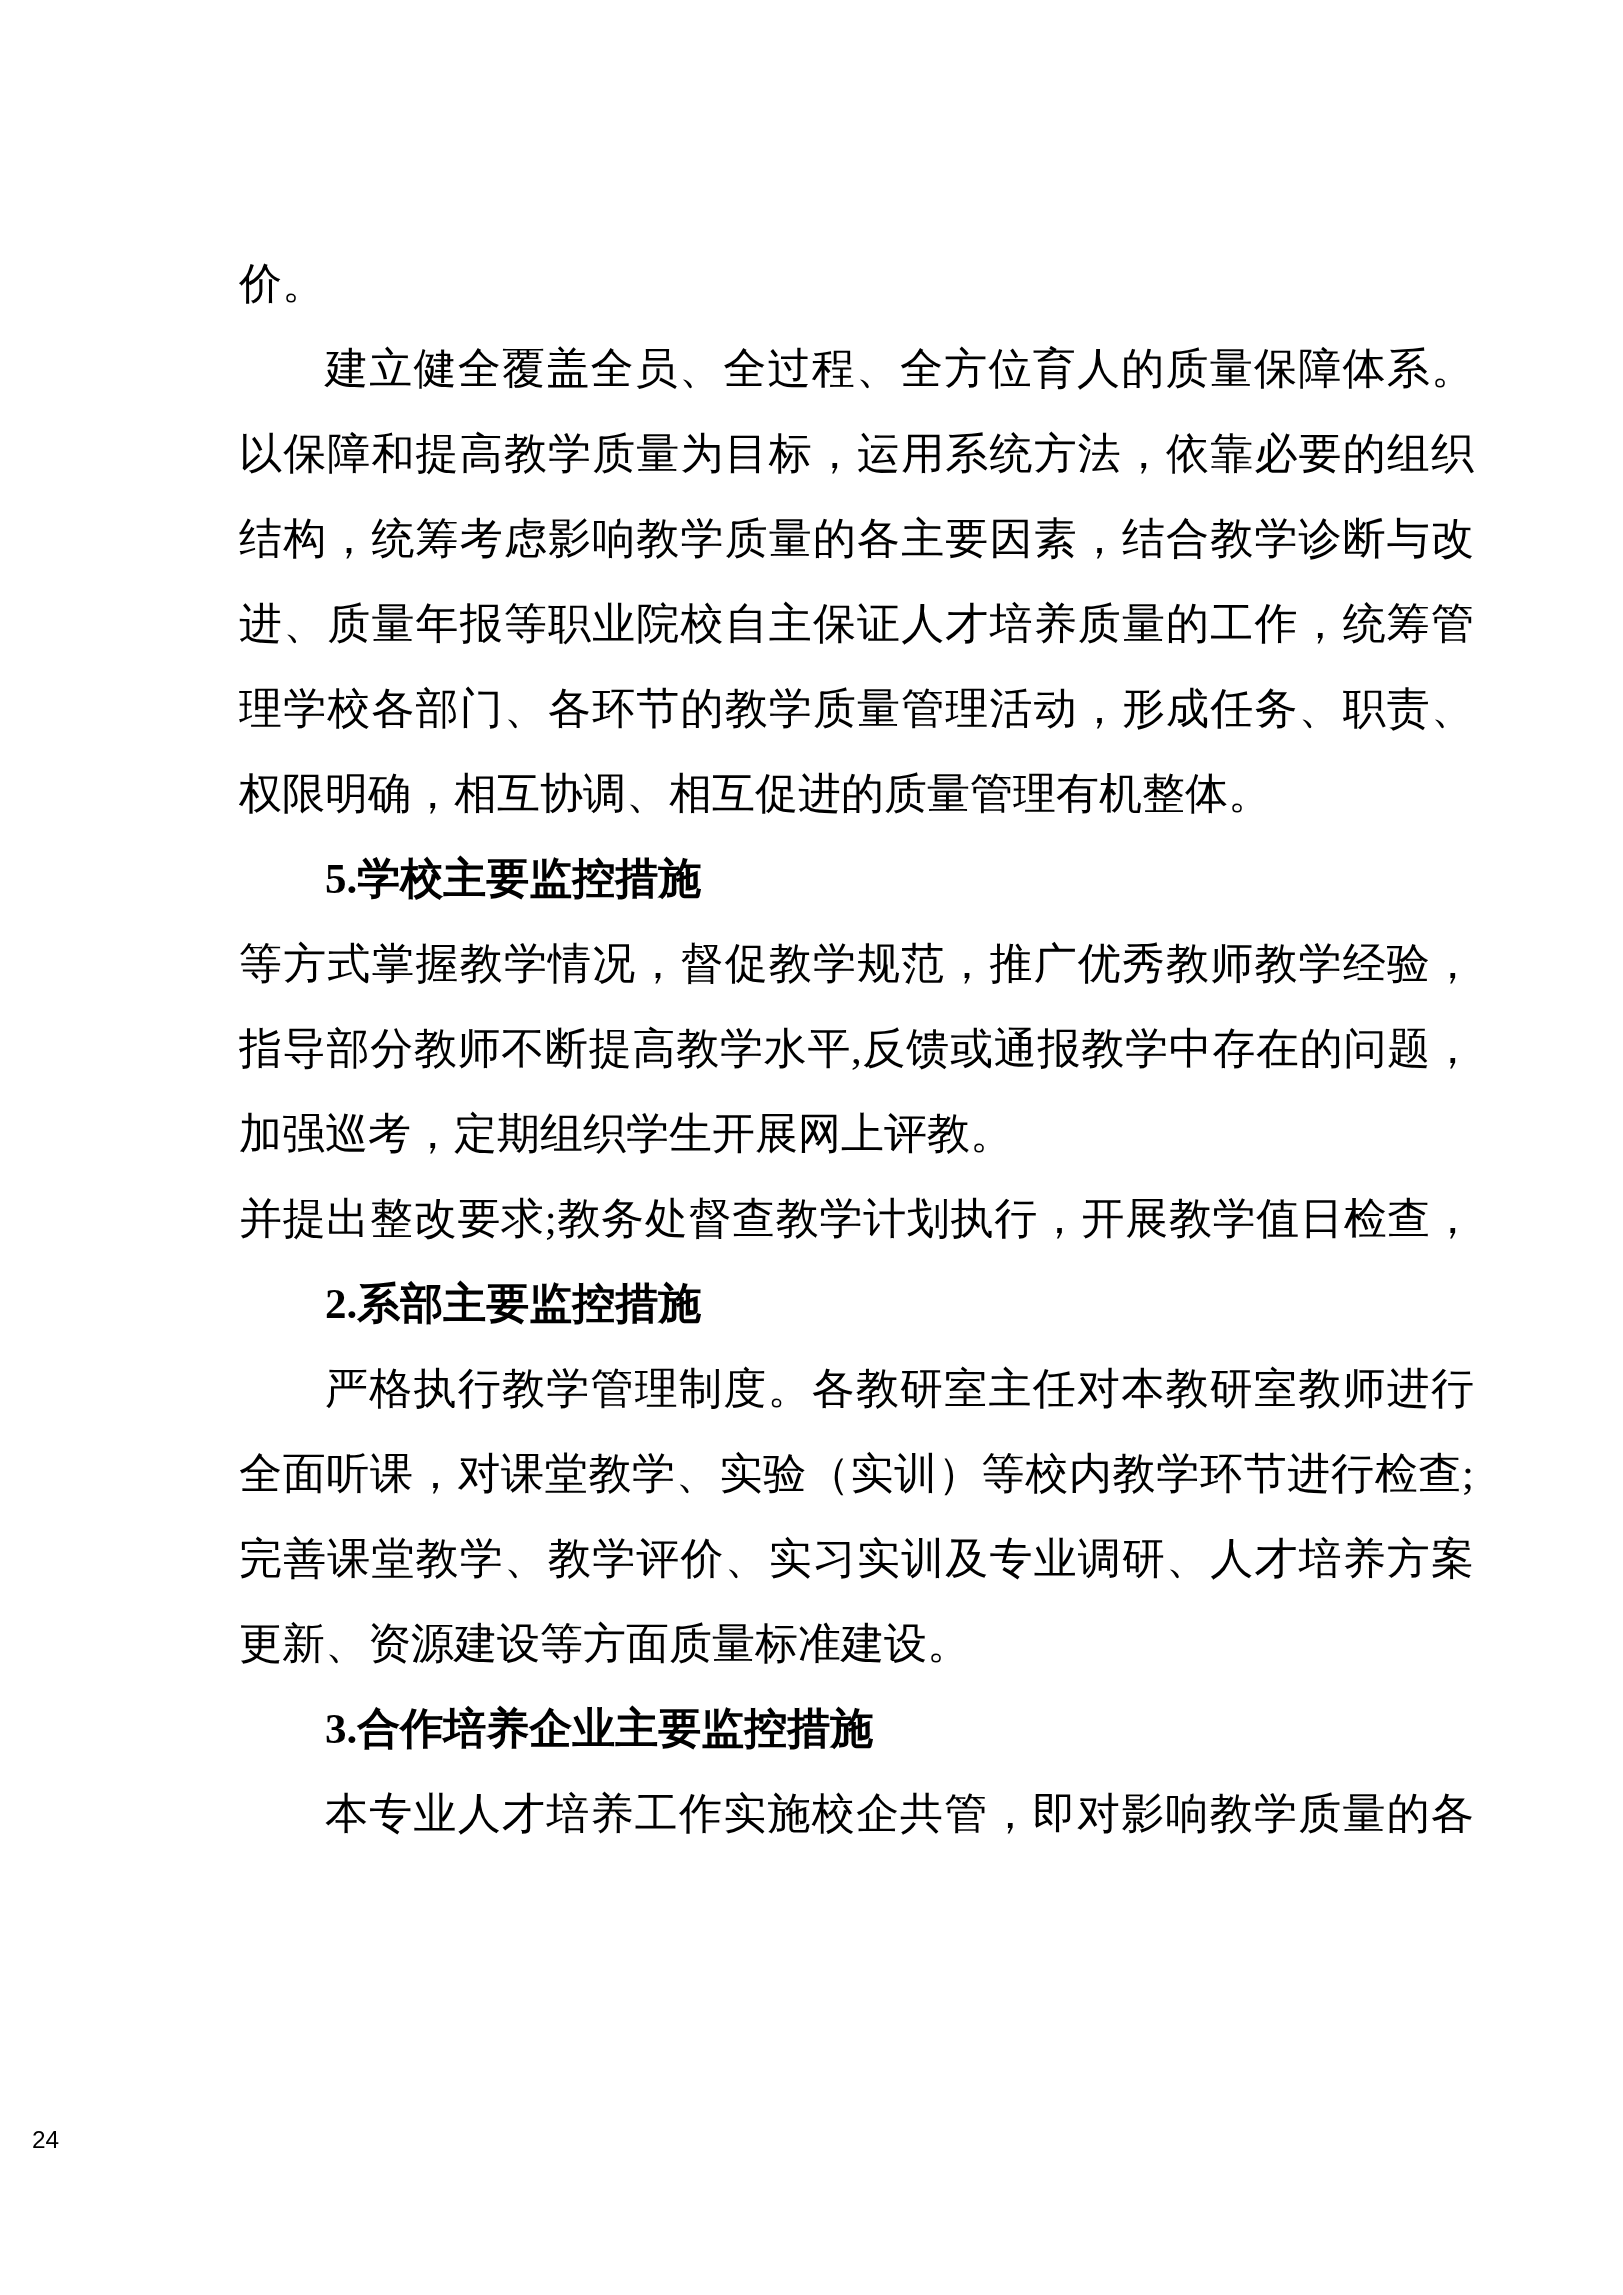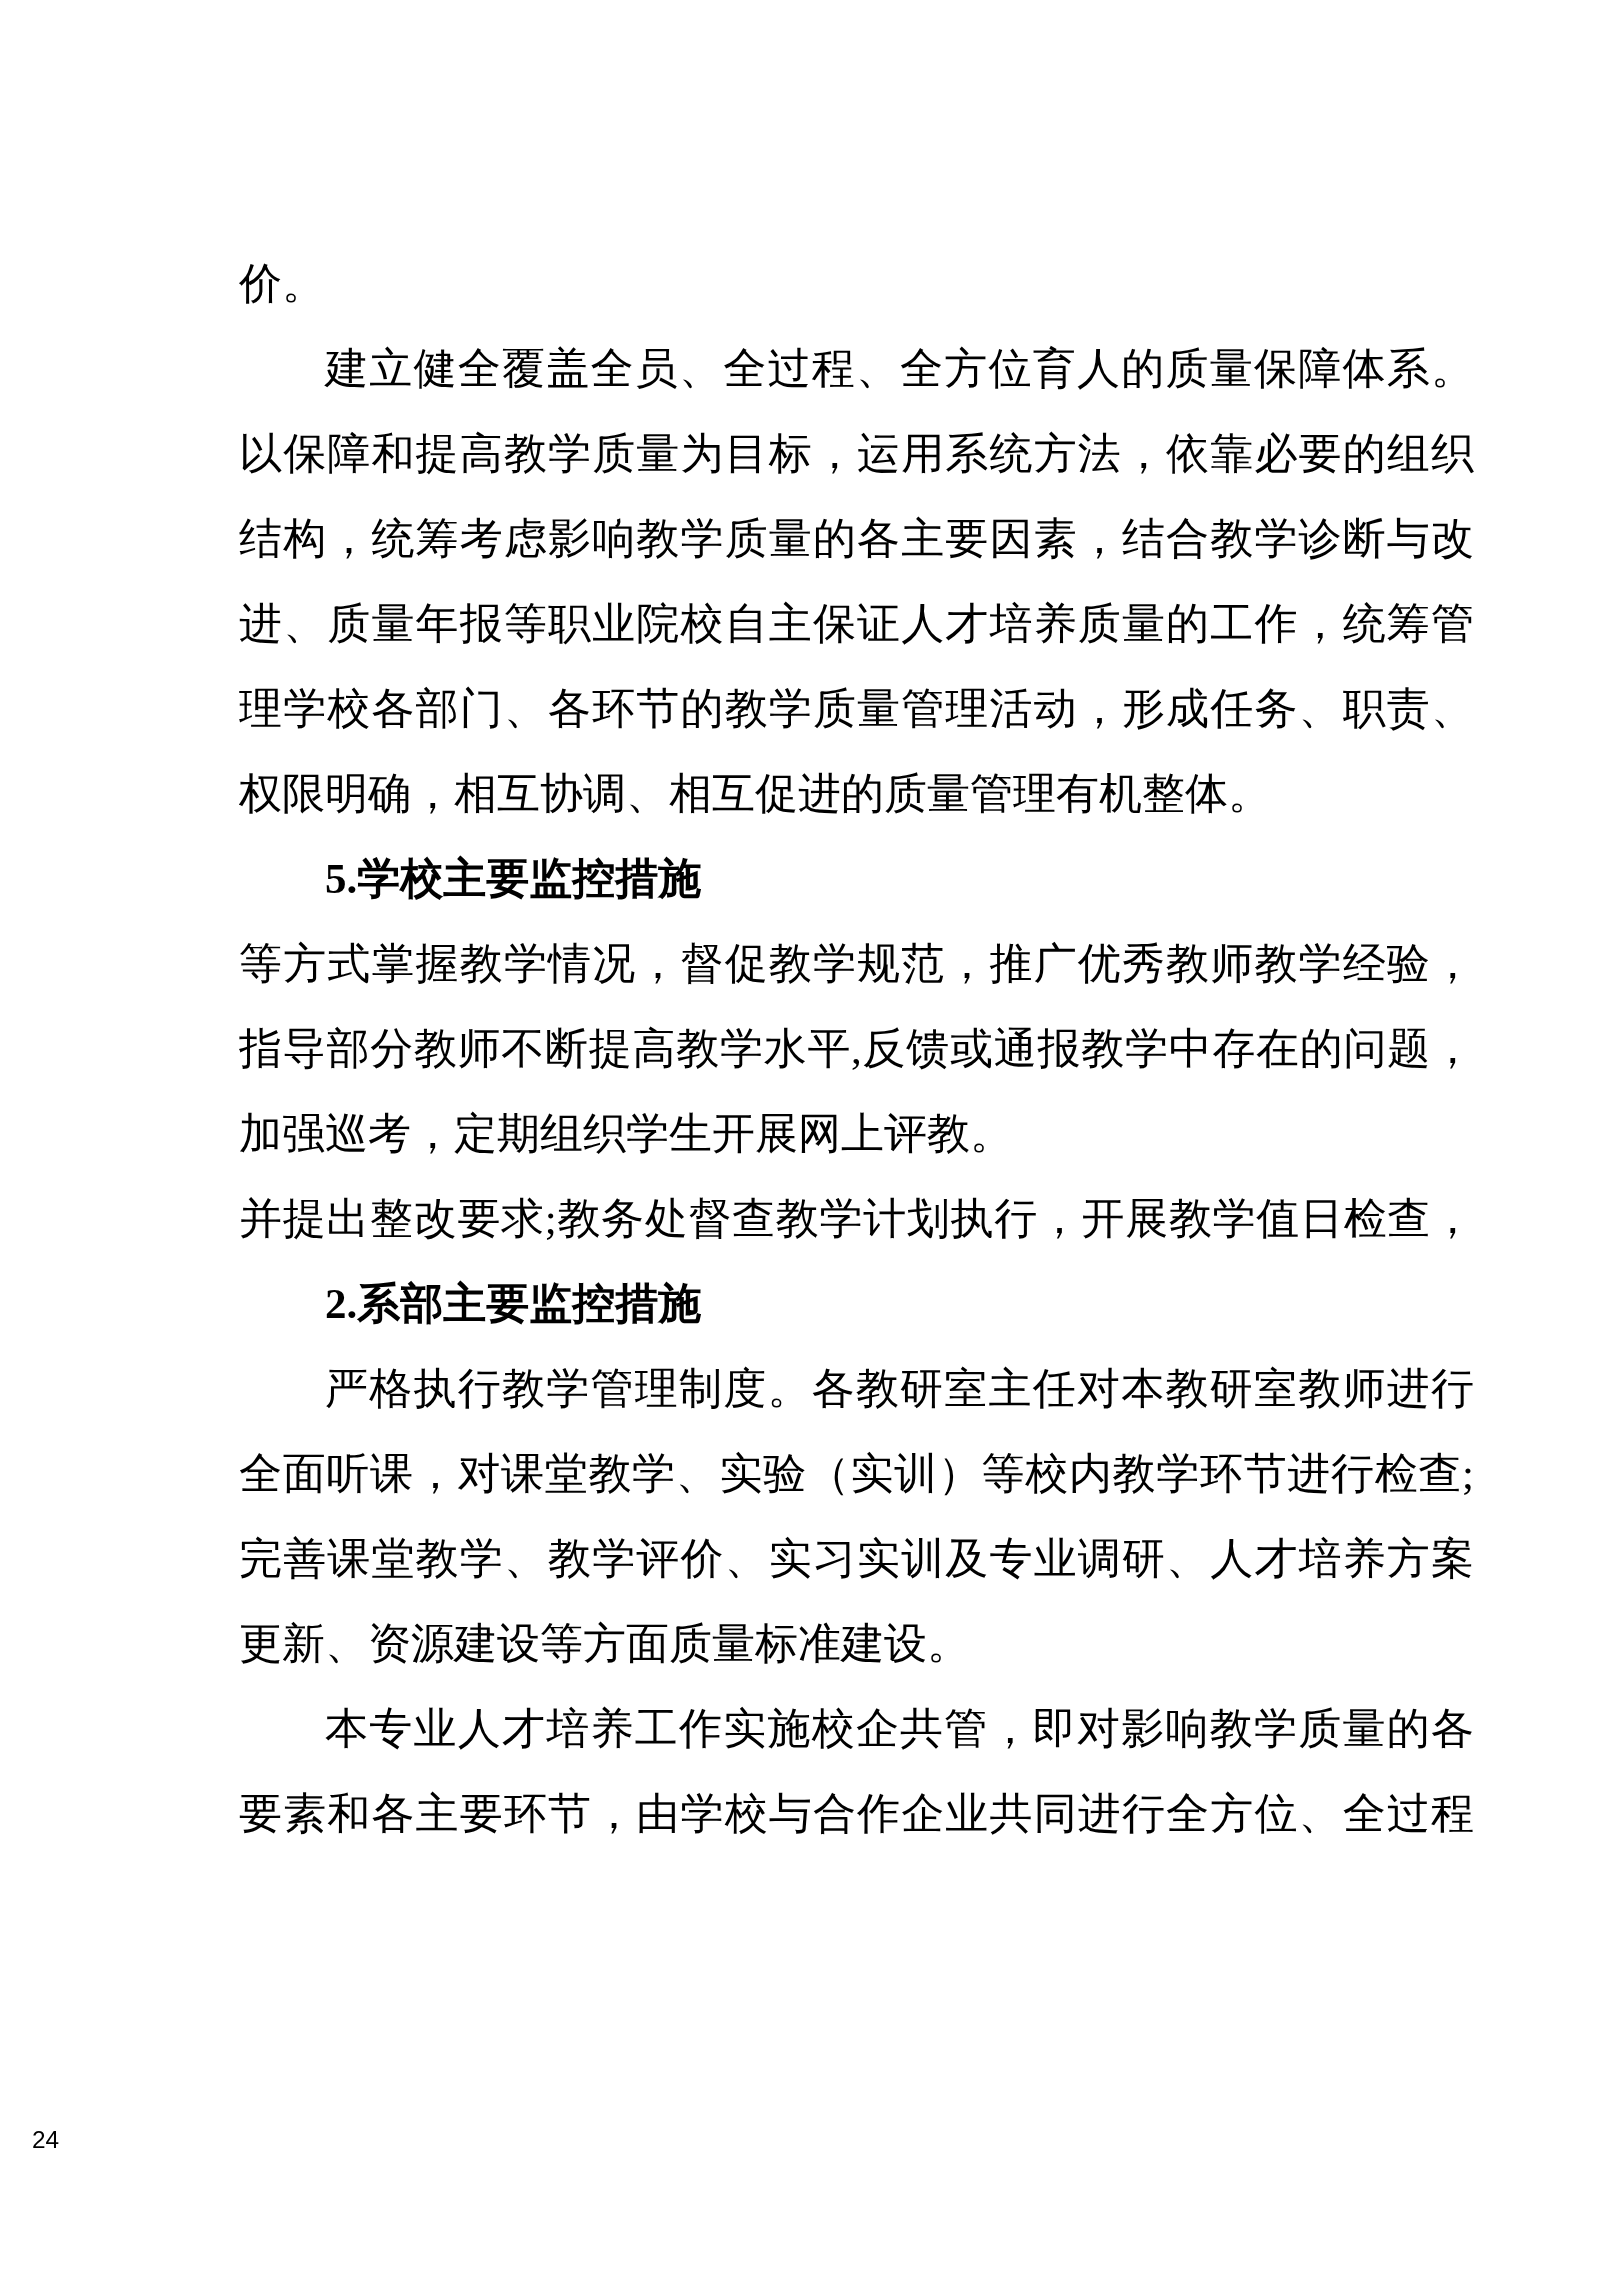--- a/index.html
+++ b/index.html
@@ -69,20 +69,20 @@
       <div class="line bold indent">5.学校主要监控措施</div>
       <div class="line justify">等方式掌握教学情况，督促教学规范，推广优秀教师教学经验，</div>
       <div class="line justify">指导部分教师不断提高教学水平,反馈或通报教学中存在的问题，</div>
       <div class="line">加强巡考，定期组织学生开展网上评教。</div>
       <div class="line justify">并提出整改要求;教务处督查教学计划执行，开展教学值日检查，</div>
       <div class="line bold indent">2.系部主要监控措施</div>
       <div class="line indent justify">严格执行教学管理制度。各教研室主任对本教研室教师进行</div>
       <div class="line justify">全面听课，对课堂教学、实验（实训）等校内教学环节进行检查;</div>
       <div class="line justify">完善课堂教学、教学评价、实习实训及专业调研、人才培养方案</div>
       <div class="line">更新、资源建设等方面质量标准建设。</div>
+      <div class="line bold indent">3.合作培养企业主要监控措施</div>
       <div class="line indent justify">本专业人才培养工作实施校企共管，即对影响教学质量的各</div>
-      <div class="line justify">要素和各主要环节，由学校与合作企业共同进行全方位、全过程</div>
     </main>
   <div class="footer">
     <span class="pagenum">24</span>
   </div>
 </div>
 
 
 </body></html>

